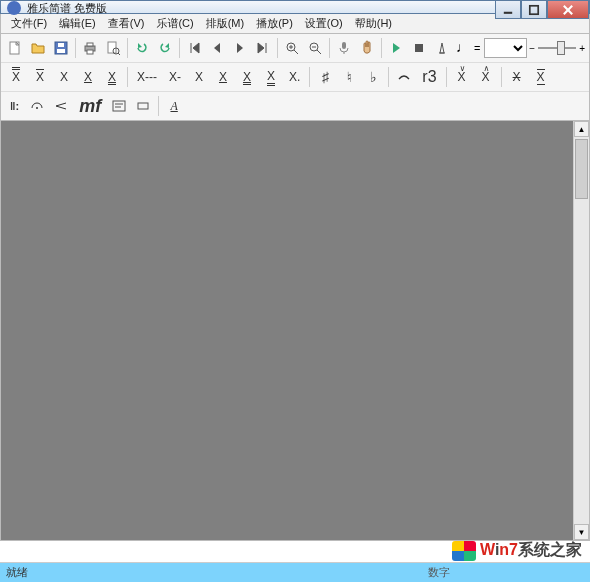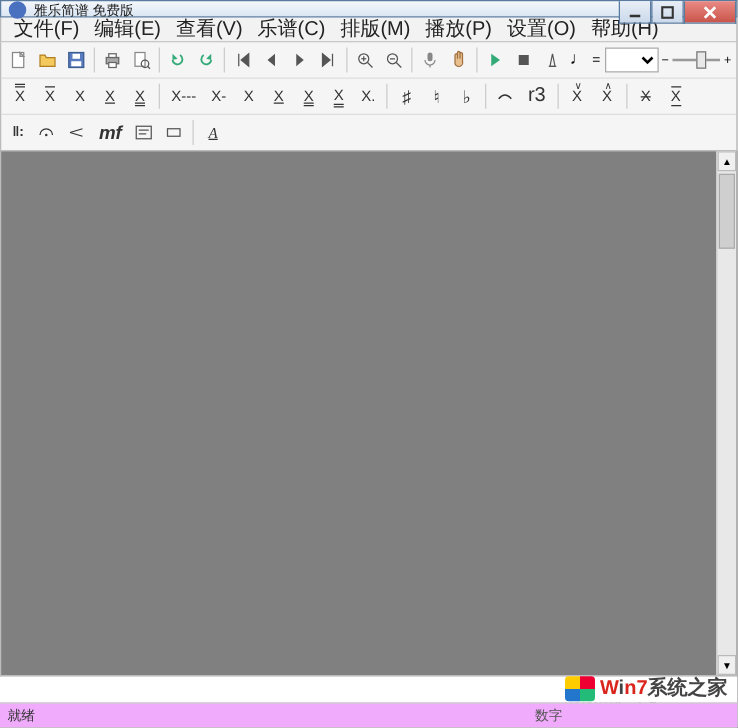--- a/index.html
+++ b/index.html
@@ -9,47 +9,47 @@
 .titlebar { height: 14px; background: linear-gradient(to bottom, #f4f7fb, #dbe7f4); border: 1px solid #5a7ba0; display: flex; align-items: flex-start; padding-left: 6px; position: relative; }
 .titlebar .app-icon { width: 14px; height: 14px; border-radius: 50%; background: #4a70c0; margin-right: 6px; display: inline-block; }
 .titlebar .title { font-size: 11px; color: #222; }
 .win-controls { position: absolute; right: 0; top: 0; display: flex; height: 18px; }
 .win-btn { width: 26px; height: 18px; border: 1px solid #5a7ba0; border-top: none; display: flex; align-items: center; justify-content: center; font-size: 9px; cursor: pointer; }
 .win-min { background: linear-gradient(#e8eef7,#cad9ea); }
 .win-max { background: linear-gradient(#e8eef7,#cad9ea); }
 .win-close { background: linear-gradient(#e98a84,#c9544a); color: #fff; width: 42px; }
 
 
-.menubar { height: 20px; background: #f2f2f2; border: 1px solid #bbb; border-top: none; display: flex; align-items: center; padding-left: 4px; font-size: 16px; color: #222; }
+.menubar { height: 20px; background: #f2f2f2; border: 1px solid #bbb; border-top: none; display: flex; align-items: center; padding-left: 4px; font-size: 11px; color: #222; }
 .menubar span { padding: 2px 6px; cursor: pointer; }
 
 
 .toolbars { border: 1px solid #bbb; border-top: none; background: #f5f5f5; }
 .toolbar-row { display: flex; align-items: center; padding: 3px 4px; gap: 2px; border-bottom: 1px solid #ddd; flex-wrap: nowrap; }
 .toolbar-row:last-child { border-bottom: none; }
 
 .tb-btn { width: 22px; height: 22px; border: 1px solid transparent; display: flex; align-items: center; justify-content: center; cursor: pointer; border-radius: 2px; font-size: 12px; color: #333; position: relative; }
 .tb-sep { width: 1px; height: 20px; background: #ccc; margin: 0 2px; }
 .tb-wide { width: auto; padding: 0 4px; font-size: 11px; }
 .tb-select { height: 20px; border: 1px solid #aaa; background: #fff; font-size: 11px; width: 46px; }
 .tb-slider { width: 60px; height: 16px; position: relative; display: flex; align-items: center; }
 .tb-slider .track { flex: 1; height: 2px; background: #999; }
 .tb-slider .thumb { width: 8px; height: 14px; background: #e8e8e8; border: 1px solid #777; position: absolute; left: 28px; top: 1px; }
 
-.notation { font-family: "Times New Roman", serif; font-size: 15px; font-style: italic; }
+.notation { font-family: "Times New Roman", serif; font-size: 18px; font-style: italic; }
 .notation-up { font-family: "Times New Roman", serif; font-size: 12px; }
 
 
 .canvas-area { background: #808080; border: 1px solid #bbb; border-top: none; height: 420px; position: relative; overflow: auto; }
 .scrollbar-v { position: absolute; right: 0; top: 0; width: 16px; height: 100%; background: #e8e8e8; border-left: 1px solid #ccc; }
 .scrollbar-v .sb-btn { height: 16px; background: #f0f0f0; border: 1px solid #bbb; display: flex; align-items: center; justify-content: center; font-size: 8px; cursor: pointer; }
 .scrollbar-v .sb-thumb { background: #cfcfcf; border: 1px solid #aaa; height: 60px; margin: 2px 1px; }
 
 
-.statusbar { height: 20px; background: #f0abfc; border-top: 1px solid #ccc; display: flex; align-items: center; padding-left: 6px; font-size: 11px; color: #333; position: absolute; bottom: 0; left: 0; right: 0; }
+.statusbar { height: 20px; background: #7dd3fc; border-top: 1px solid #ccc; display: flex; align-items: center; padding-left: 6px; font-size: 11px; color: #333; position: absolute; bottom: 0; left: 0; right: 0; }
 .statusbar .right-cell { margin-left: auto; margin-right: 140px; color: #555; text-align: center; }
 
 
 .watermark { position: absolute; right: 8px; bottom: 10px; pointer-events: none; }
 .watermark .logo-line { display: flex; align-items: center; justify-content: flex-end; gap: 4px; }
 .watermark .flag { width: 24px; height: 20px; background: conic-gradient(#e03 0 25%, #2b7 0 50%, #27c 0 75%, #fc0 0 100%); border-radius: 3px; }
 .watermark .text1 { font-size: 16px; font-weight: bold; color: #444; }
 .watermark .text1 .w { color: #d9251c; }
 .watermark .text1 .n { color: #d9251c; }
 .watermark .text2 { font-size: 10px; color: #666; letter-spacing: 0.5px; }

